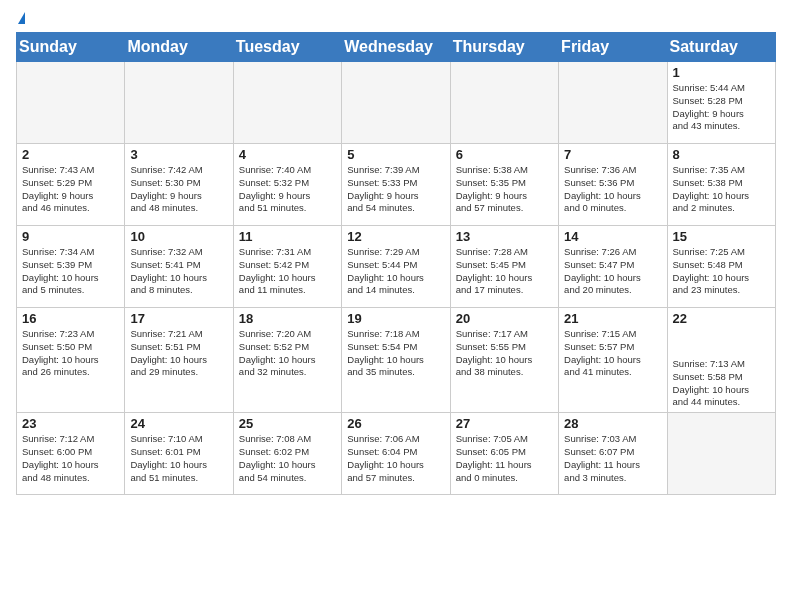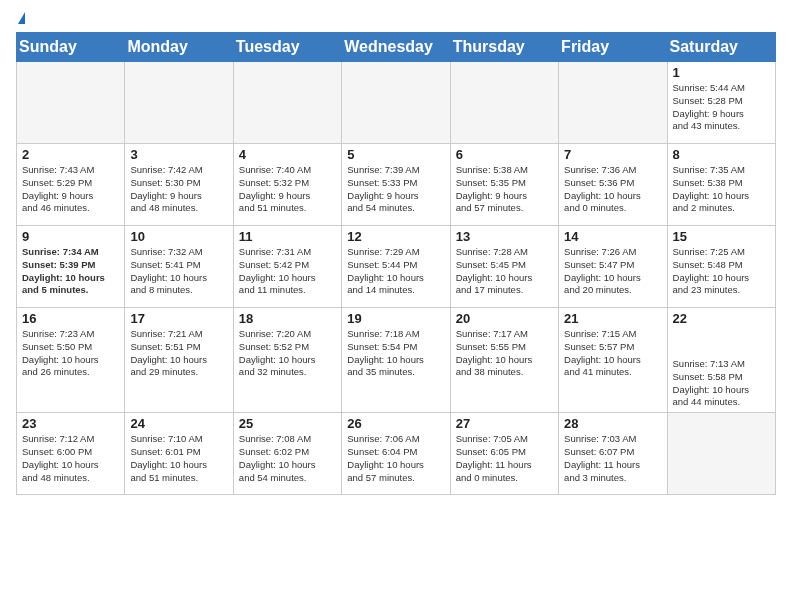--- a/index.html
+++ b/index.html
@@ -183,21 +183,21 @@
             <div class="day-num">8</div>
             <div class="day-info" style="white-space: pre-line;">Sunrise: 7:35 AM
 Sunset: 5:38 PM
 Daylight: 10 hours
 and 2 minutes.</div>
           </td>
         </tr>
         <tr>
           <td>
             <div class="day-num">9</div>
-            <div class="day-info" style="white-space: pre-line; font-weight: bold;">Sunrise: 7:34 AM
+            <div class="day-info" style="white-space: pre-line;">Sunrise: 7:34 AM
 Sunset: 5:39 PM
 Daylight: 10 hours
 and 5 minutes.</div>
           </td>
           <td>
             <div class="day-num">10</div>
             <div class="day-info" style="white-space: pre-line;">Sunrise: 7:32 AM
 Sunset: 5:41 PM
 Daylight: 10 hours
 and 8 minutes.</div>

